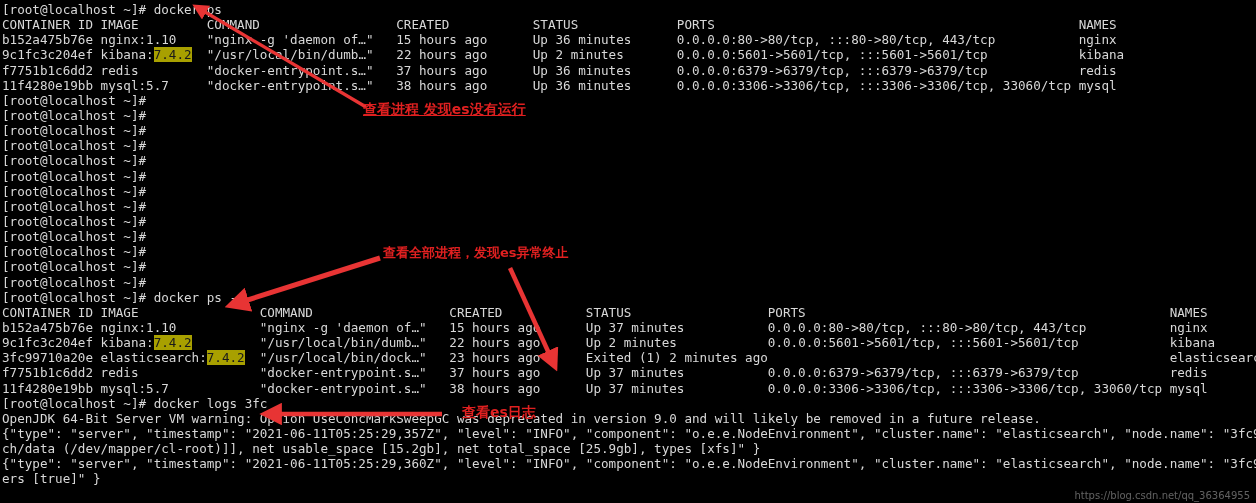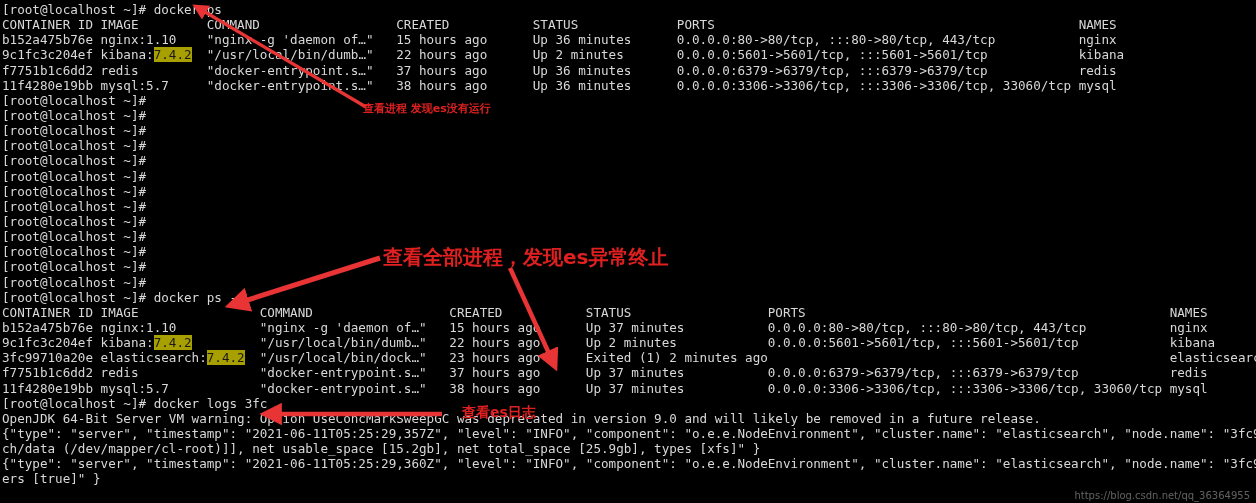--- a/index.html
+++ b/index.html
@@ -43,22 +43,22 @@
     height: 503px;
     pointer-events: none;
   }
   .anno {
     position: absolute;
     color: #e02020;
     font-family: "DejaVu Sans", "Liberation Sans", sans-serif;
     font-weight: 700;
     white-space: nowrap;
   }
-  #anno1 { left: 363px; top: 101px; font-size: 11px; }
-  #anno2 { left: 383px; top: 244px; font-size: 20px; }
+  #anno1 { left: 363px; top: 101px; font-size: 14px; text-decoration: underline; }
+  #anno2 { left: 383px; top: 244px; font-size: 13px; }
   #anno3 { left: 462px; top: 404px; font-size: 14px; }
   #watermark {
     position: absolute;
     right: 6px;
     bottom: 2px;
     color: rgba(215,215,215,0.45);
     font-family: "DejaVu Sans", "Liberation Sans", sans-serif;
     font-size: 10px;
     white-space: nowrap;
   }

